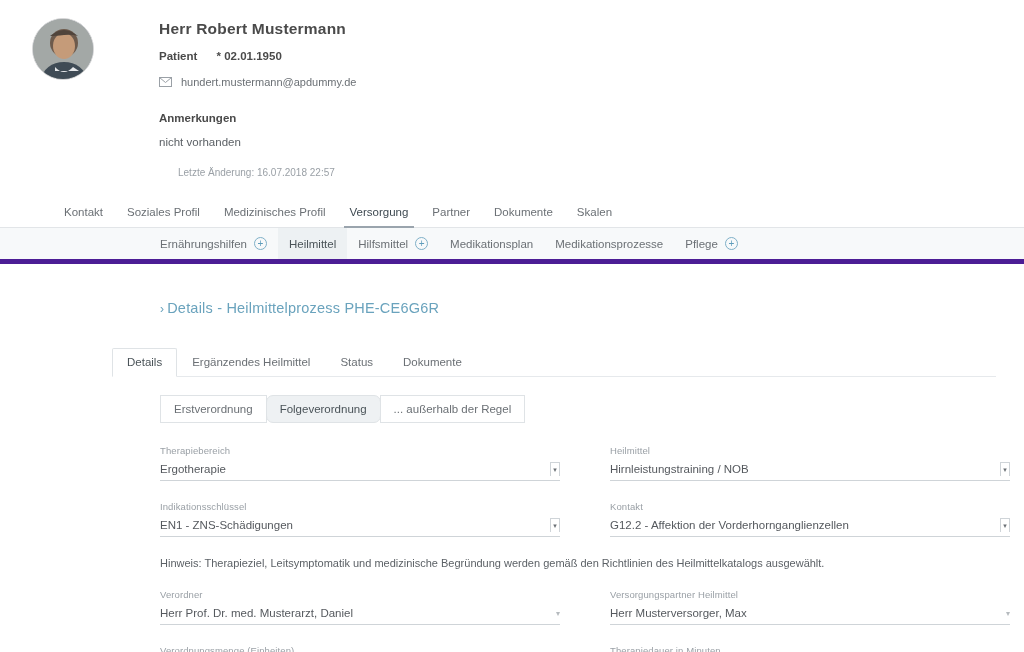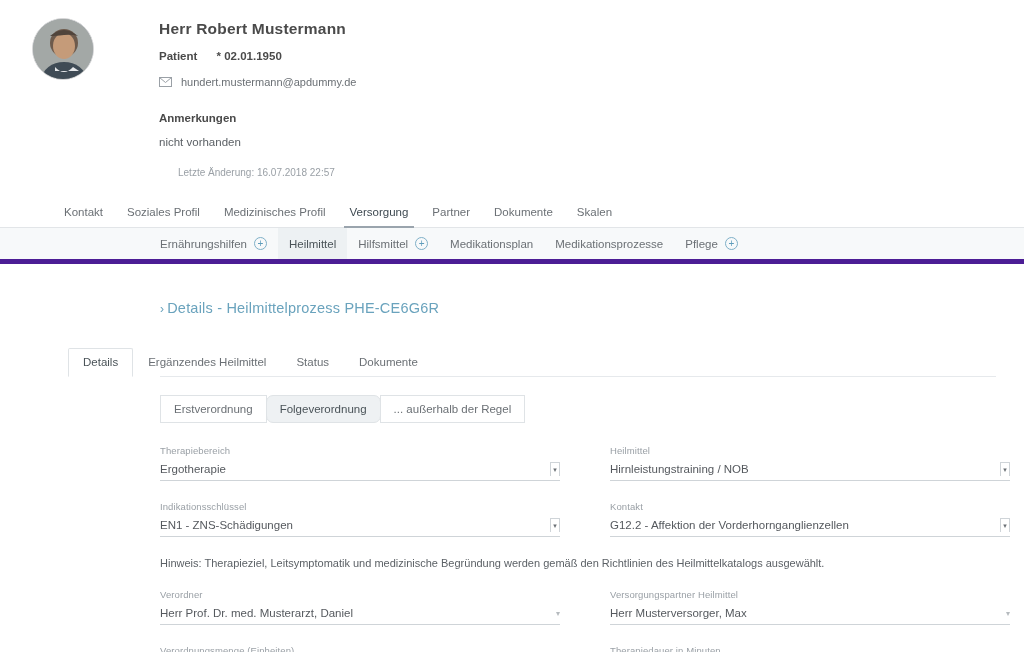--- a/index.html
+++ b/index.html
@@ -80,21 +80,21 @@
 
   
   .body-area { background: #fff; padding: 0 0 0 0; }
   .details-title {
     font-size: 14.5px; color: #6aa3bd; padding: 36px 0 0 160px;
     letter-spacing: .2px;
   }
   .details-title .chev { color: #6aa3bd; margin-right: 3px; font-size: 12px; }
 
   
-  .sec-tabs { display: flex; padding-left: 68px; margin-top: 32px; }
+  .sec-tabs { display: flex; padding-left: 112px; margin-top: 32px; }
   .sec-tab {
     font-size: 11.5px; color: #6b7075; padding: 7px 14px 8px 14px;
     border: 1px solid transparent; cursor: pointer;
   }
   .sec-tab.active {
     border: 1px solid #dfe3e6; border-bottom-color: #fff;
     color: #4a5358; background: #fff; border-radius: 2px 2px 0 0;
   }
   .sec-tabs-rule { border-bottom: 1px solid #e6e9ec; margin: 0 28px 0 160px; margin-top: -1px; }
 

